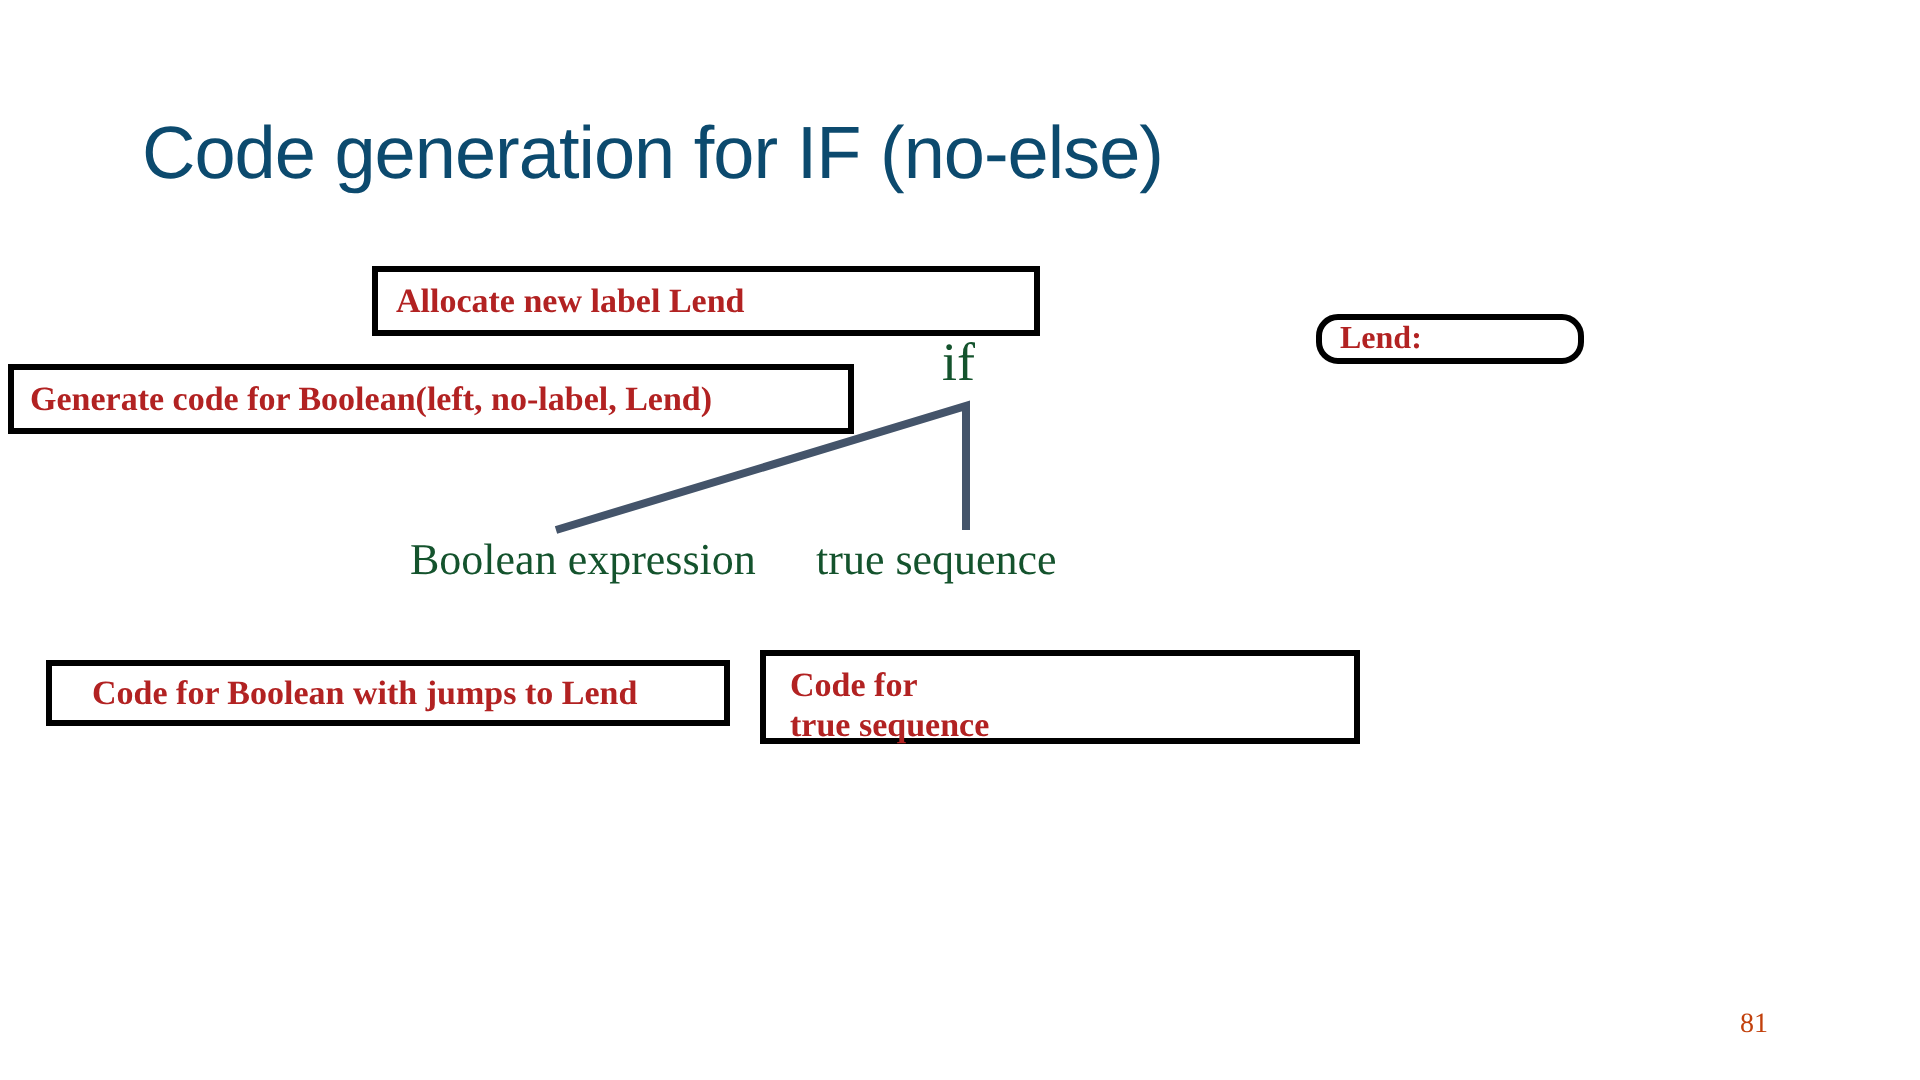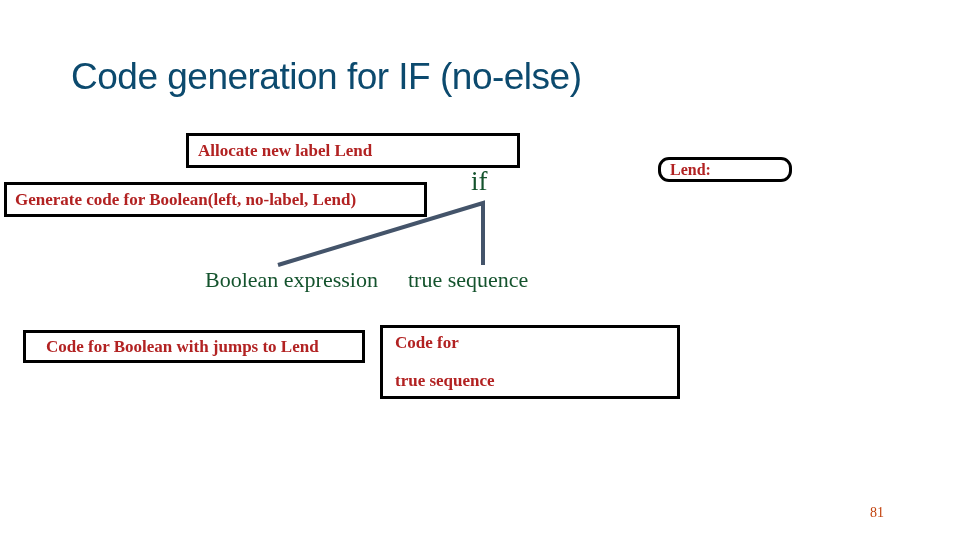--- a/index.html
+++ b/index.html
@@ -37,21 +37,21 @@
     font-family: "Liberation Serif", serif;
     font-weight: 700;
     font-size: 17px;
     white-space: nowrap;
   }
   .box-allocate   { left: 186px; top: 133px; width: 334px; height: 35px; padding-left: 9px; }
   .box-generate   { left: 4px;   top: 182px; width: 423px; height: 35px; padding-left: 8px; }
   .box-lend       { left: 658px; top: 157px; width: 134px; height: 25px; padding-left: 9px; font-size: 16px; border-radius: 11px; }
   .box-code-bool  { left: 23px;  top: 330px; width: 342px; height: 33px; padding-left: 20px; }
   .box-code-true  {
-    left: 380px; top: 325px; width: 300px; height: 74px;
+    left: 380px; top: 325px; width: 300px; height: 47px;
     flex-direction: column;
     align-items: flex-start;
     justify-content: space-between;
     padding: 5px 0 5px 12px;
   }
   .tree-svg {
     position: absolute;
     left: 0; top: 0;
     width: 960px;
     height: 540px;

